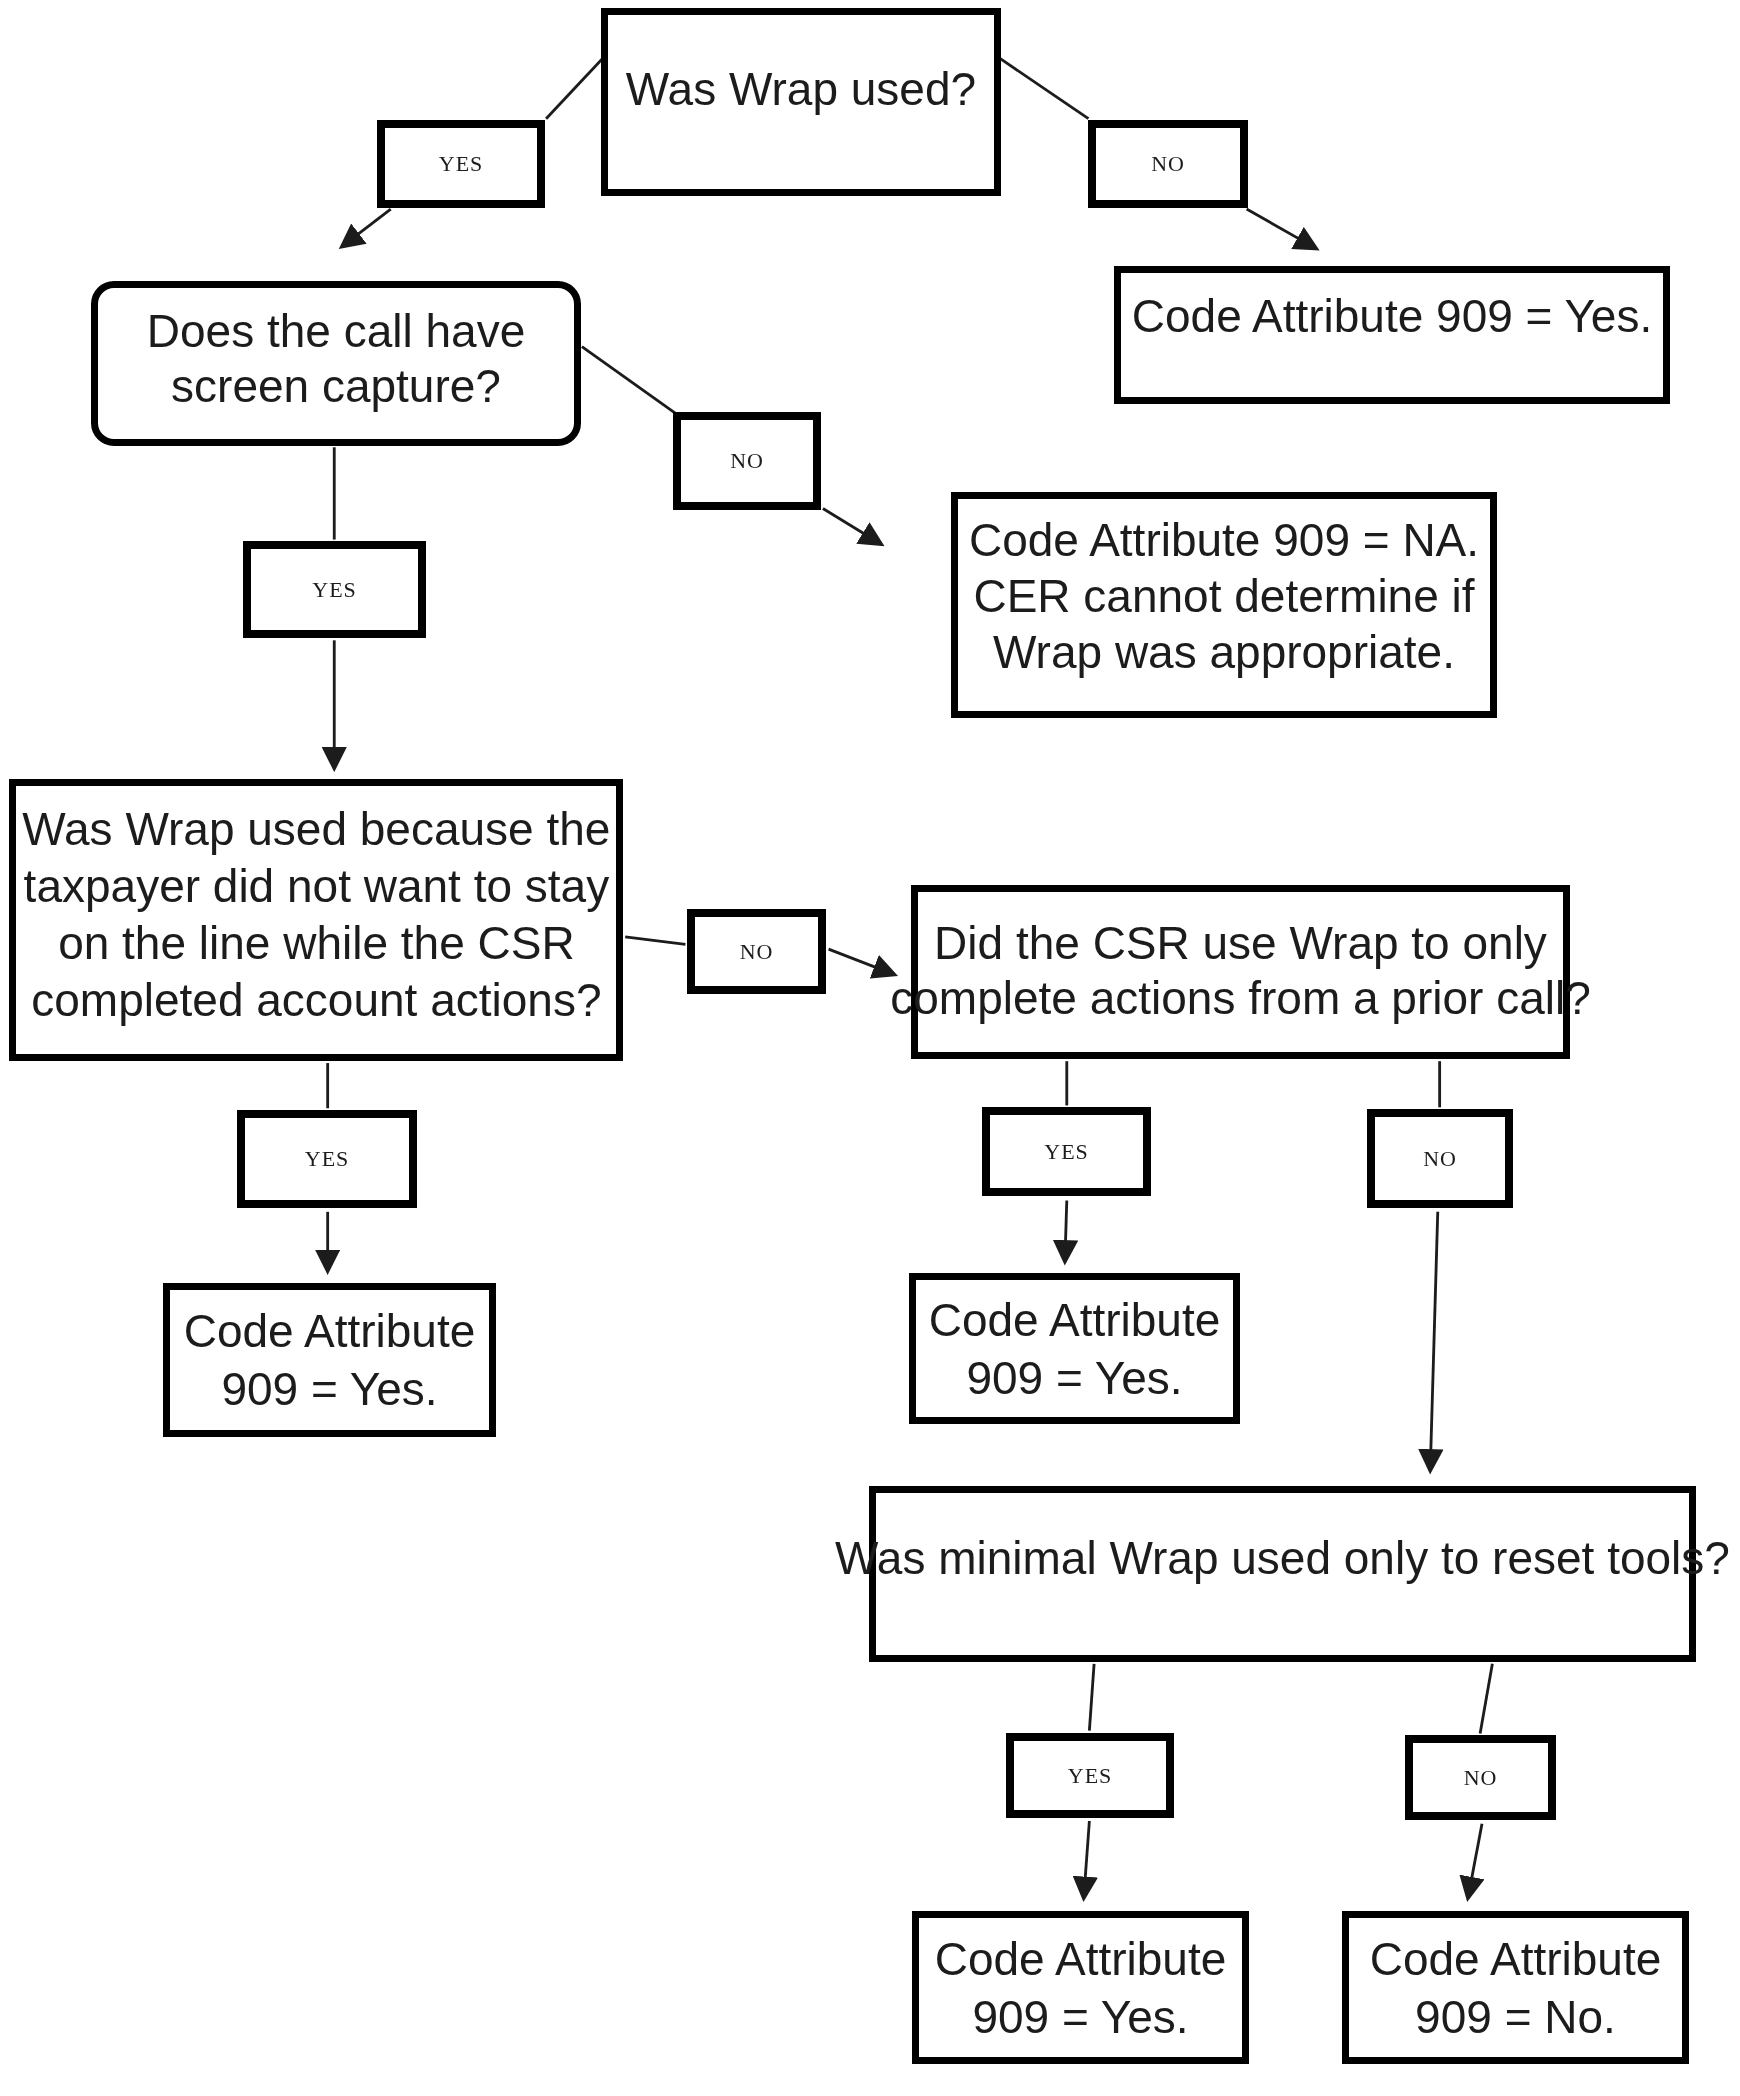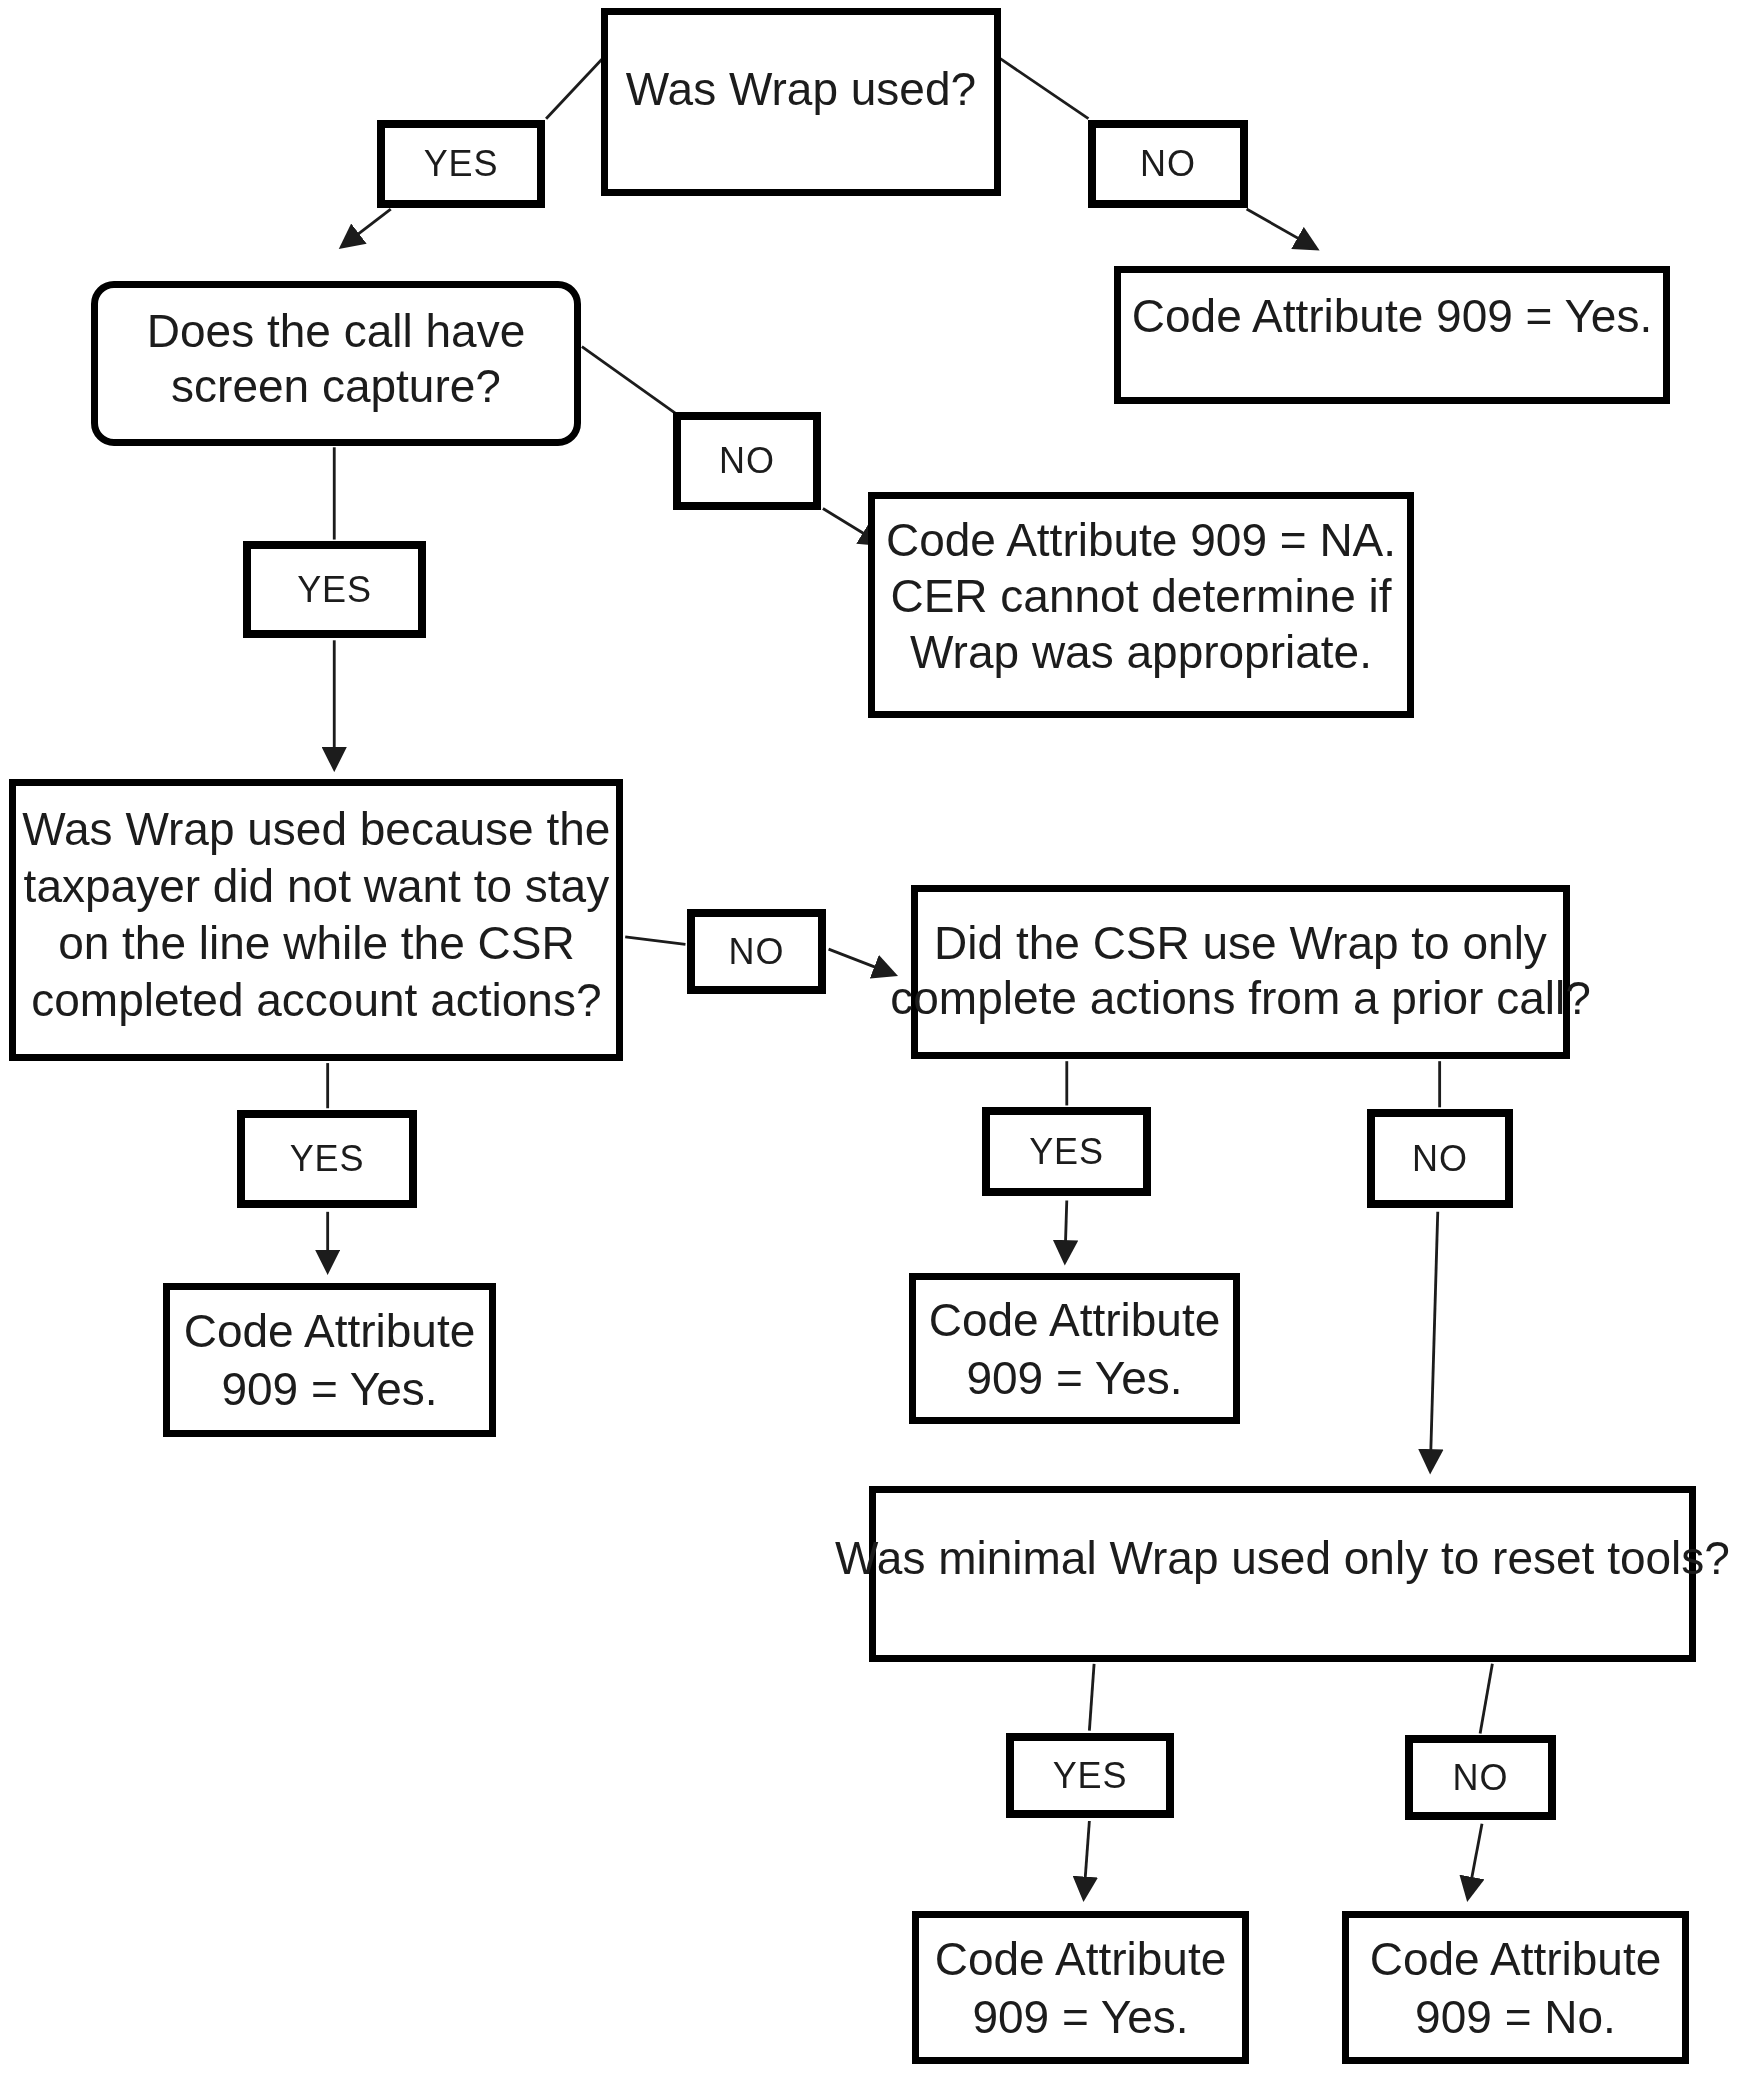--- a/index.html
+++ b/index.html
@@ -42,34 +42,35 @@
   }
   .label-node {
     position: absolute;
     box-sizing: border-box;
     background: #ffffff;
     border: 8.5px solid #000000;
     display: flex;
     align-items: center;
     justify-content: center;
     text-align: left;
-    font-size: 36px;
+    font-size: 22px;
     letter-spacing: 0.9px;
+    font-family: Liberation Serif, serif;
   }
   .line { white-space: nowrap; }
 
   
   #n-was-wrap-used      { left: 601px;  top: 7.5px;    width: 400px; height: 188px; padding-bottom: 24.5px; }
   #n-yes-root           { left: 377px;  top: 120px;  width: 168px; height: 88px; }
   #n-no-root            { left: 1088px; top: 120px;  width: 160px; height: 88px; }
   #n-attr-yes-top       { left: 1114px; top: 266px;  width: 556px; height: 138px; padding-bottom: 38px; }
   #n-screen-capture     { left: 91px;   top: 281px;  width: 490px; height: 165px; line-height: 55px; padding-bottom: 8.5px; border-radius: 23px; }
   #n-yes-screen         { left: 243px;  top: 541px;  width: 183px; height: 97px; }
   #n-no-screen          { left: 673px;  top: 412px;  width: 148px; height: 98px; }
-  #n-attr-na            { left: 868px;  top: 492px;  width: 546px; height: 226px; line-height: 56px; padding-bottom: 19px; }
+  #n-attr-na            { left: 951px;  top: 492px;  width: 546px; height: 226px; line-height: 56px; padding-bottom: 19px; }
   #n-taxpayer-stay      { left: 9.4px;   top: 779px;  width: 614px; height: 282px; line-height: 57px; padding-bottom: 9.4px; }
   #n-no-taxpayer        { left: 687px;  top: 909px;  width: 139px; height: 85px; }
   #n-prior-call         { left: 911px;  top: 885px;  width: 659px; height: 174px; line-height: 55px; padding-bottom: 2px; }
   #n-yes-taxpayer       { left: 237px;  top: 1110px; width: 180px; height: 98px; }
   #n-attr-yes-left      { left: 163px;  top: 1283px; width: 333px; height: 154px; line-height: 58px; }
   #n-yes-prior          { left: 982px; top: 1107px; width: 169px; height: 89px; }
   #n-no-prior           { left: 1367px; top: 1109px; width: 146px; height: 99px; }
   #n-attr-yes-mid       { left: 909px;  top: 1273px; width: 331px; height: 151px; line-height: 58px; }
   #n-minimal-wrap       { left: 869px;  top: 1486px; width: 827px; height: 176px; line-height: 56px; padding-bottom: 33px; }
   #n-yes-minimal        { left: 1006px; top: 1733px; width: 168px; height: 85px; }

